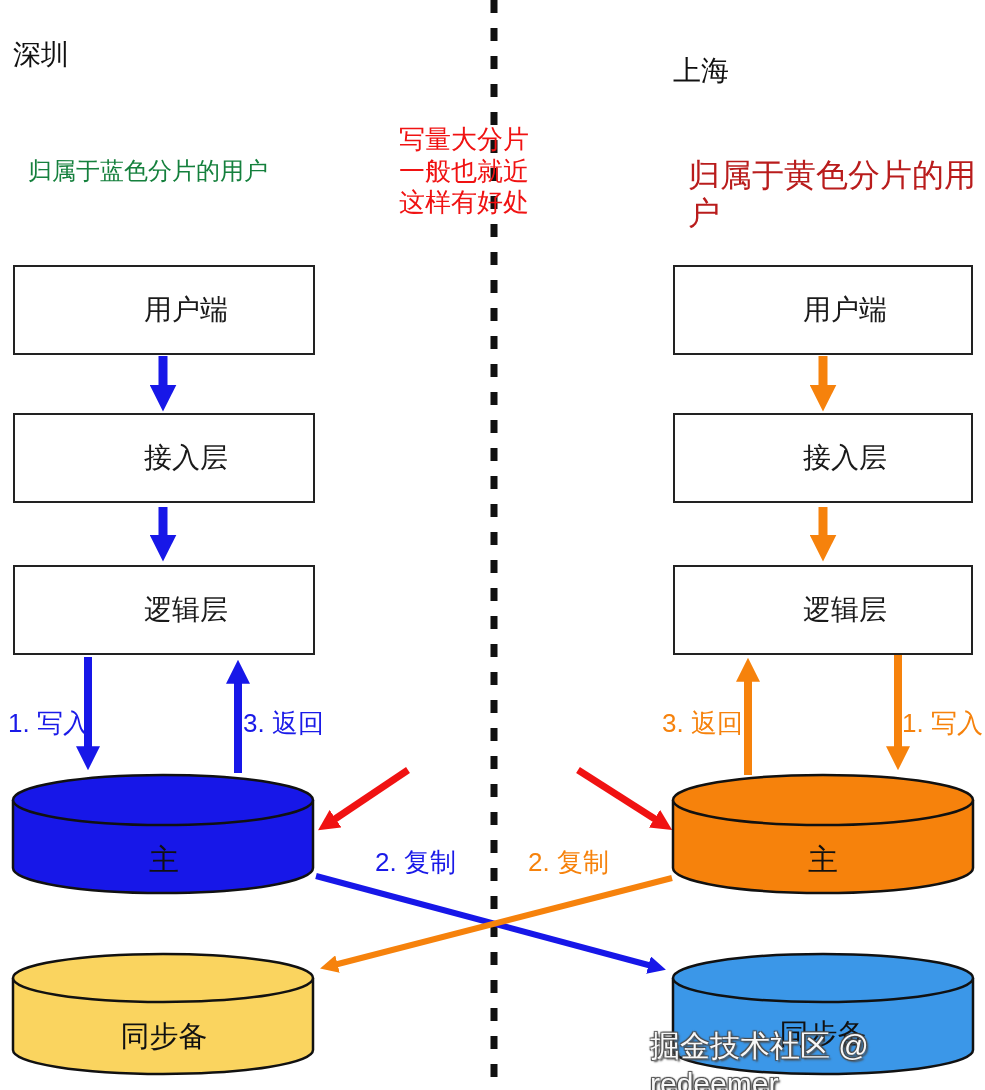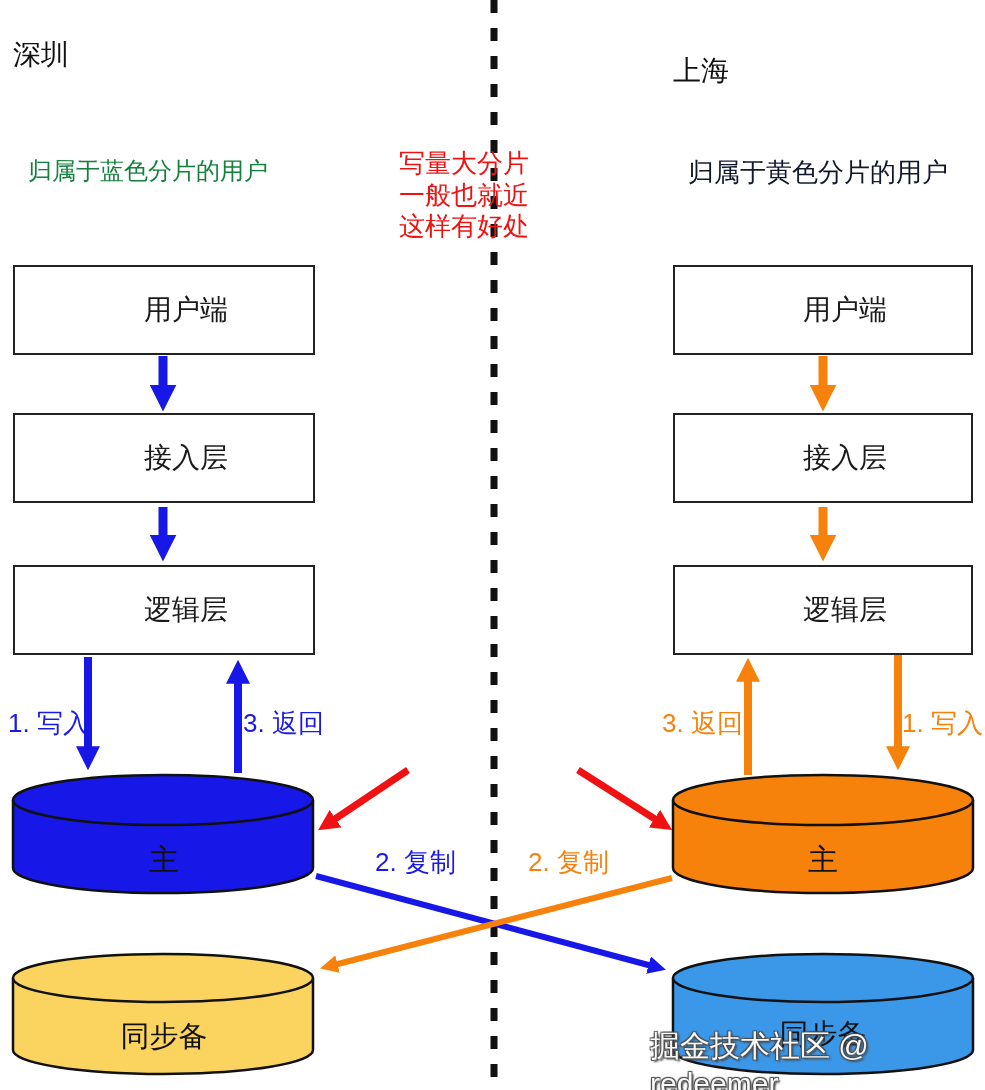--- a/index.html
+++ b/index.html
@@ -7,21 +7,21 @@
     position:relative; width:985px; height:1090px; background:#ffffff;
     font-family:"Liberation Sans","DejaVu Sans",sans-serif; overflow:hidden;
     color:#1a1a1a;
   }
   #shapes { position:absolute; left:0; top:0; }
   .txt { position:absolute; line-height:1.18; }
   .center { text-align:left; }
   .multiline { white-space:pre-line; }
   .site-title { font-size:28px; color:#111111; }
   .note-blue { font-size:24px; color:#15803d; }
-  .note-orange { font-size:26px; color:#0f172a; }
+  .note-orange { font-size:32px; color:#b91c1c; }
   .note-red { font-size:26px; color:#f01212; line-height:1.22; }
   .flow-box {
     position:absolute; width:302px; height:90px; border:2px solid #222222;
     background:#ffffff; display:flex; align-items:center; justify-content:center;
     font-size:28px; color:#1a1a1a; box-sizing:border-box;padding-left:44px;
   }
   .step-blue { font-size:26px; color:#1a1ae8; }
   .step-orange { font-size:26px; color:#f6820c; }
   .cyl-label { position:absolute; width:302px; text-align:center; font-size:30px; color:#111111; }
   .watermark {
@@ -87,21 +87,21 @@
       <ellipse cx="823" cy="978" rx="150" ry="24" fill="#3b97e8" stroke="#111111" stroke-width="2.5"></ellipse>
     </g>
   </svg>
 
   <div class="txt site-title center" style="left:13px; top:38px; width:302px;">深圳</div>
   <div class="txt site-title center" style="left:673px; top:54px; width:300px;">上海</div>
 
   <div class="txt note-blue" style="left:28px; top:157px;">归属于蓝色分片的用户</div>
   <div class="txt note-orange" style="left:688px; top:157px;">归属于黄色分片的用户</div>
 
-  <div class="txt note-red center multiline" style="left:399px; top:124px; width:190px;margin-top:24px;">写量大分片
+  <div class="txt note-red center multiline" style="left:399px; top:124px; width:190px;">写量大分片
 一般也就近
 这样有好处</div>
 
   <div class="flow-box" style="left:13px; top:265px;">用户端</div>
   <div class="flow-box" style="left:13px; top:413px;">接入层</div>
   <div class="flow-box" style="left:13px; top:565px;">逻辑层</div>
 
   <div class="flow-box" style="left:673px; top:265px; width:300px;">用户端</div>
   <div class="flow-box" style="left:673px; top:413px; width:300px;">接入层</div>
   <div class="flow-box" style="left:673px; top:565px; width:300px;">逻辑层</div>

